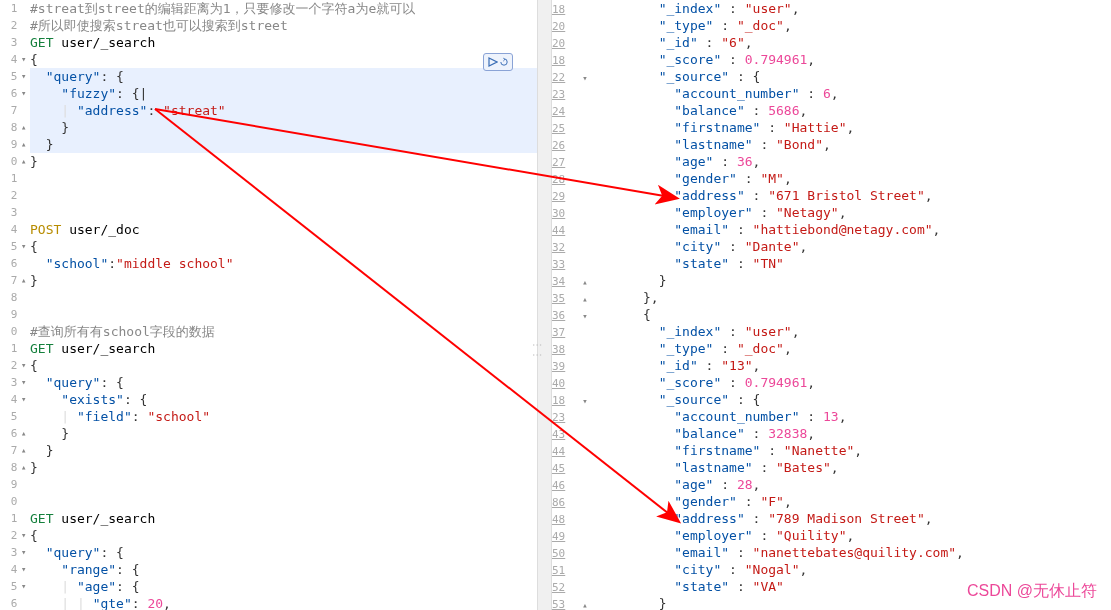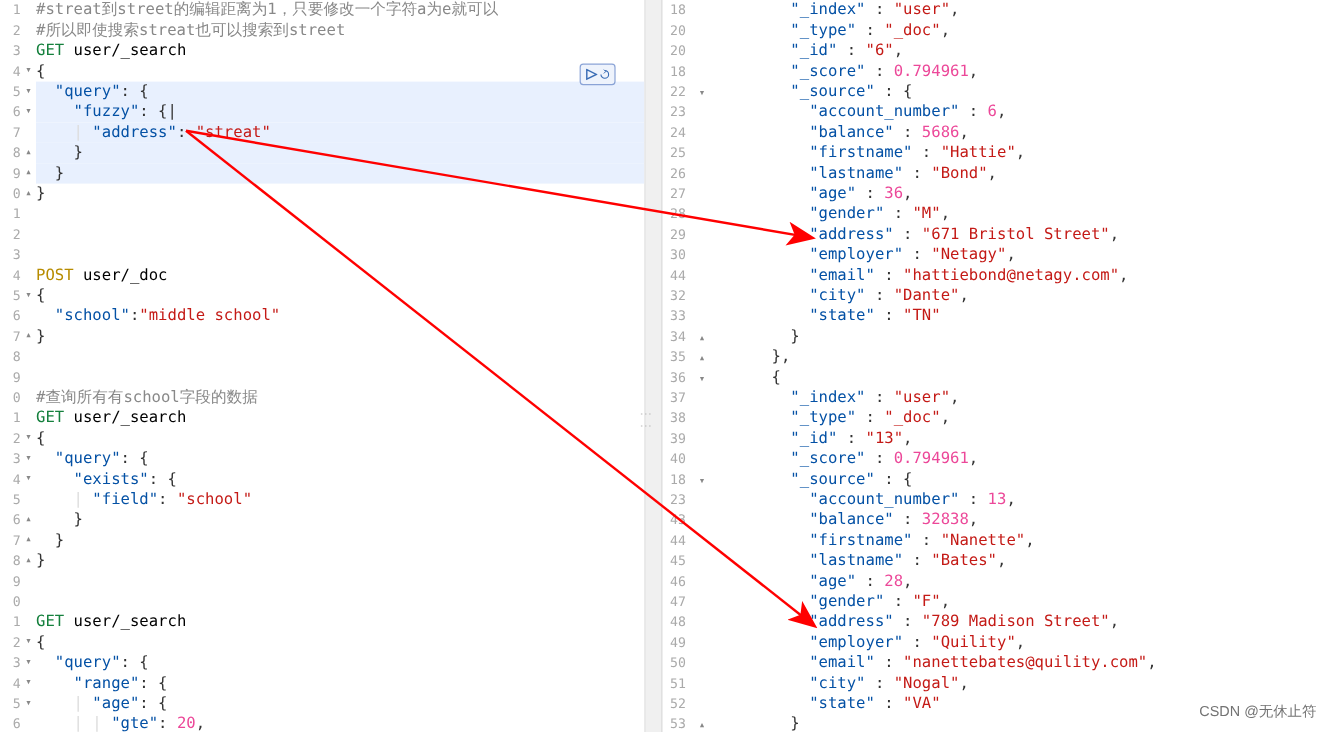--- a/index.html
+++ b/index.html
@@ -13,29 +13,29 @@
 .cm { color:#888; }
 .get { color:#15803d; }
 .post { color:#b78c00; }
 .str { color:#c41a16; }
 .key { color:#0451a5; }
 .num { color:#ec4899; }
 .punc { color:#333; }
 .hl { background:#e8f0fe; }
 .run-icon { position:absolute; top:53px; right:24px; width:30px; height:18px; border:1px solid #8aa3d6; border-radius:3px; background:#eef3fc; display:flex; align-items:center; justify-content:center; gap:2px; }
 .run-icon svg { display:block; }
-.watermark { position:absolute; bottom:8px; right:14px; color:#737373; font-size:12px; font-family: Arial, sans-serif; }
+.watermark { position:absolute; bottom:8px; right:14px; color:#ec4899; font-size:16px; font-family: Arial, sans-serif; }
 .drag-handle { position:absolute; top:340px; left:532px; color:#bbb; font-size:10px; writing-mode:vertical-rl; }
 .arrow-overlay { position:absolute; top:0; left:0; pointer-events:none; }
 .left-gutter2 { position:absolute; left:0; top:0; width:28px; }
 .lg-col { display:flex; }
 .lg-num { width:22px; text-align:right; color:#aaa; font-size:11px; padding-right:2px; }
 .lg-fold { width:10px; color:#888; font-size:9px; text-align:center; }
 .right-gutter { position:absolute; left:0; top:0; width:40px; }
-.rg-num { width:28px; text-align:center; color:#aaa; font-size:11px; padding-right:2px; display:inline-block; }
+.rg-num { width:28px; text-align:left; color:#aaa; font-size:11px; padding-right:2px; display:inline-block;text-decoration:underline; }
 .rg-fold { width:10px; color:#888; font-size:9px; text-align:center; display:inline-block; }
 .rcode { position:absolute; left:44px; top:0; right:0; white-space:pre; line-height:17px; }
 .lcode { position:absolute; left:30px; top:0; right:0; white-space:pre; line-height:17px; }
 </style>
 </head>
 <body>
 
 <div class="container">
   <div class="pane left-pane">
     <div class="left-gutter2" id="left-gutter">
@@ -222,21 +222,21 @@
         <div class="ln"><span class="rg-num">37</span><span class="rg-fold"></span></div>
         <div class="ln"><span class="rg-num">38</span><span class="rg-fold"></span></div>
         <div class="ln"><span class="rg-num">39</span><span class="rg-fold"></span></div>
         <div class="ln"><span class="rg-num">40</span><span class="rg-fold"></span></div>
         <div class="ln"><span class="rg-num">18</span><span class="rg-fold">▾</span></div>
         <div class="ln"><span class="rg-num">23</span><span class="rg-fold"></span></div>
         <div class="ln"><span class="rg-num">43</span><span class="rg-fold"></span></div>
         <div class="ln"><span class="rg-num">44</span><span class="rg-fold"></span></div>
         <div class="ln"><span class="rg-num">45</span><span class="rg-fold"></span></div>
         <div class="ln"><span class="rg-num">46</span><span class="rg-fold"></span></div>
-        <div class="ln"><span class="rg-num">47</span><span class="rg-fold"></span></div>
+        <div class="ln"><span class="rg-num">86</span><span class="rg-fold"></span></div>
         <div class="ln"><span class="rg-num">48</span><span class="rg-fold"></span></div>
         <div class="ln"><span class="rg-num">49</span><span class="rg-fold"></span></div>
         <div class="ln"><span class="rg-num">50</span><span class="rg-fold"></span></div>
         <div class="ln"><span class="rg-num">51</span><span class="rg-fold"></span></div>
         <div class="ln"><span class="rg-num">52</span><span class="rg-fold"></span></div>
         <div class="ln"><span class="rg-num">53</span><span class="rg-fold">▴</span></div>
       </div>
     <div class="rcode" id="right-code"><div class="ln">        <span class="key">"_index"</span> <span class="punc">:</span> <span class="str">"user"</span><span class="punc">,</span></div><div class="ln">        <span class="key">"_type"</span> <span class="punc">:</span> <span class="str">"_doc"</span><span class="punc">,</span></div><div class="ln">        <span class="key">"_id"</span> <span class="punc">:</span> <span class="str">"6"</span><span class="punc">,</span></div><div class="ln">        <span class="key">"_score"</span> <span class="punc">:</span> <span class="num">0.794961</span><span class="punc">,</span></div><div class="ln">        <span class="key">"_source"</span> <span class="punc">:</span> <span class="punc">{</span></div><div class="ln">          <span class="key">"account_number"</span> <span class="punc">:</span> <span class="num">6</span><span class="punc">,</span></div><div class="ln">          <span class="key">"balance"</span> <span class="punc">:</span> <span class="num">5686</span><span class="punc">,</span></div><div class="ln">          <span class="key">"firstname"</span> <span class="punc">:</span> <span class="str">"Hattie"</span><span class="punc">,</span></div><div class="ln">          <span class="key">"lastname"</span> <span class="punc">:</span> <span class="str">"Bond"</span><span class="punc">,</span></div><div class="ln">          <span class="key">"age"</span> <span class="punc">:</span> <span class="num">36</span><span class="punc">,</span></div><div class="ln">          <span class="key">"gender"</span> <span class="punc">:</span> <span class="str">"M"</span><span class="punc">,</span></div><div class="ln">          <span class="key">"address"</span> <span class="punc">:</span> <span class="str">"671 Bristol Street"</span><span class="punc">,</span></div><div class="ln">          <span class="key">"employer"</span> <span class="punc">:</span> <span class="str">"Netagy"</span><span class="punc">,</span></div><div class="ln">          <span class="key">"email"</span> <span class="punc">:</span> <span class="str">"hattiebond@netagy.com"</span><span class="punc">,</span></div><div class="ln">          <span class="key">"city"</span> <span class="punc">:</span> <span class="str">"Dante"</span><span class="punc">,</span></div><div class="ln">          <span class="key">"state"</span> <span class="punc">:</span> <span class="str">"TN"</span></div><div class="ln">        <span class="punc">}</span></div><div class="ln">      <span class="punc">},</span></div><div class="ln">      <span class="punc">{</span></div><div class="ln">        <span class="key">"_index"</span> <span class="punc">:</span> <span class="str">"user"</span><span class="punc">,</span></div><div class="ln">        <span class="key">"_type"</span> <span class="punc">:</span> <span class="str">"_doc"</span><span class="punc">,</span></div><div class="ln">        <span class="key">"_id"</span> <span class="punc">:</span> <span class="str">"13"</span><span class="punc">,</span></div><div class="ln">        <span class="key">"_score"</span> <span class="punc">:</span> <span class="num">0.794961</span><span class="punc">,</span></div><div class="ln">        <span class="key">"_source"</span> <span class="punc">:</span> <span class="punc">{</span></div><div class="ln">          <span class="key">"account_number"</span> <span class="punc">:</span> <span class="num">13</span><span class="punc">,</span></div><div class="ln">          <span class="key">"balance"</span> <span class="punc">:</span> <span class="num">32838</span><span class="punc">,</span></div><div class="ln">          <span class="key">"firstname"</span> <span class="punc">:</span> <span class="str">"Nanette"</span><span class="punc">,</span></div><div class="ln">          <span class="key">"lastname"</span> <span class="punc">:</span> <span class="str">"Bates"</span><span class="punc">,</span></div><div class="ln">          <span class="key">"age"</span> <span class="punc">:</span> <span class="num">28</span><span class="punc">,</span></div><div class="ln">          <span class="key">"gender"</span> <span class="punc">:</span> <span class="str">"F"</span><span class="punc">,</span></div><div class="ln">          <span class="key">"address"</span> <span class="punc">:</span> <span class="str">"789 Madison Street"</span><span class="punc">,</span></div><div class="ln">          <span class="key">"employer"</span> <span class="punc">:</span> <span class="str">"Quility"</span><span class="punc">,</span></div><div class="ln">          <span class="key">"email"</span> <span class="punc">:</span> <span class="str">"nanettebates@quility.com"</span><span class="punc">,</span></div><div class="ln">          <span class="key">"city"</span> <span class="punc">:</span> <span class="str">"Nogal"</span><span class="punc">,</span></div><div class="ln">          <span class="key">"state"</span> <span class="punc">:</span> <span class="str">"VA"</span></div><div class="ln">        <span class="punc">}</span></div></div>
   </div>
 </div>

